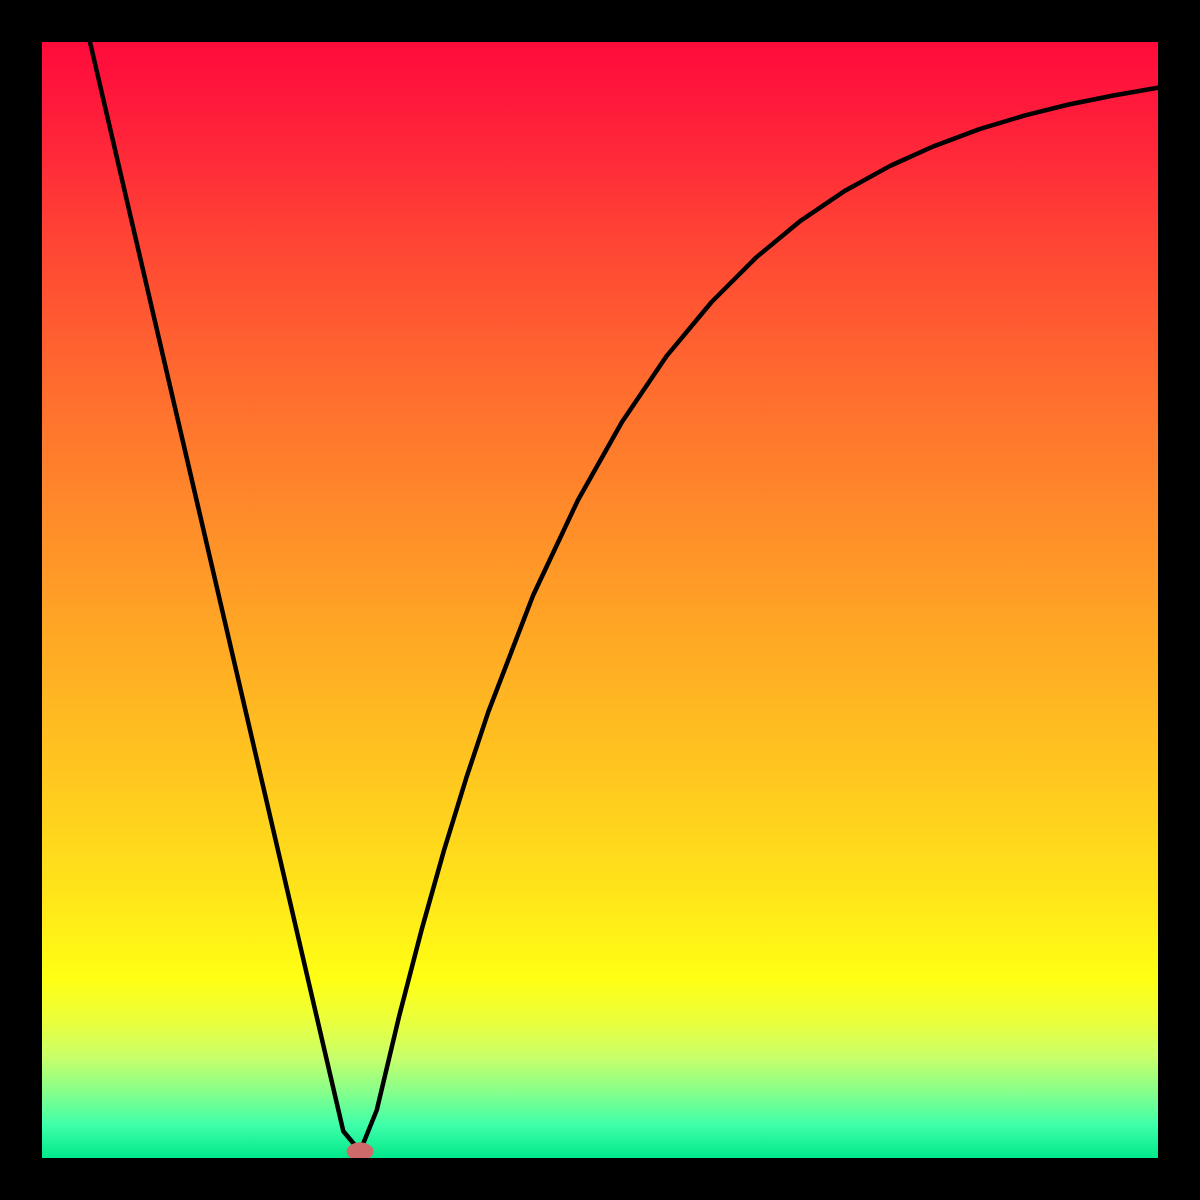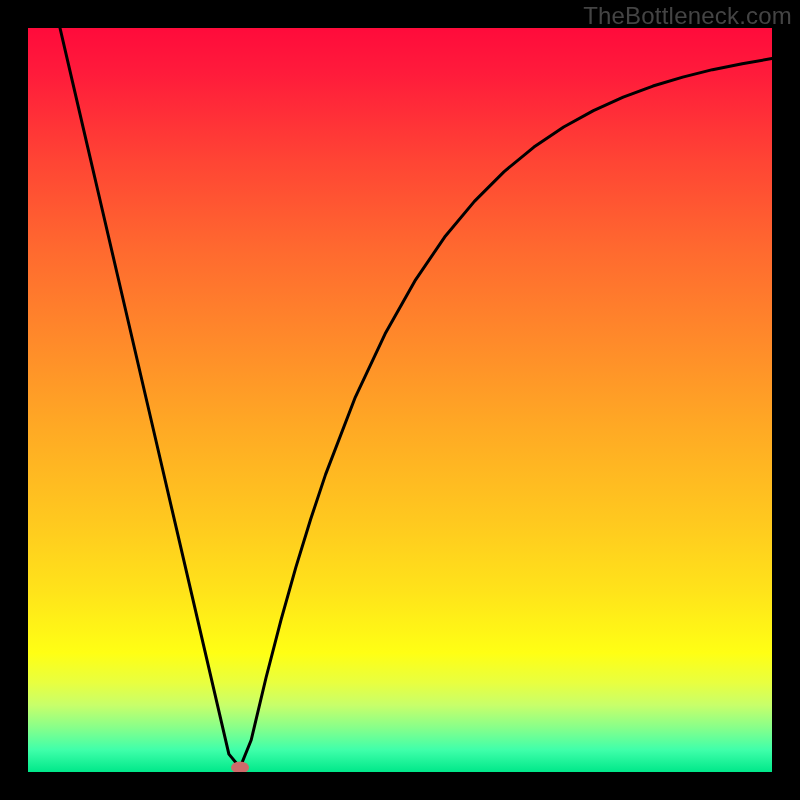--- a/index.html
+++ b/index.html
@@ -64,15 +64,14 @@
 
   <div class="plot">
 
     <svg class="curve" width="744" height="744" viewBox="0 0 744 744">
       <path id="curve-path" fill="none" stroke="#000000" stroke-width="3" stroke-linejoin="round" stroke-linecap="round" d="M31.99 0.00 L44.64 54.31 L59.52 118.30 L74.40 182.28 L89.28 246.26 L104.16 310.25 L119.04 374.23 L133.92 438.22 L148.80 502.20 L163.68 566.18 L178.56 630.17 L193.44 694.15 L200.88 726.14 L212.04 739.54 L223.20 712.01 L238.08 649.51 L252.96 592.22 L267.84 539.40 L282.72 491.04 L297.60 446.40 L327.36 369.02 L357.12 305.78 L386.88 252.96 L416.64 209.06 L446.40 173.35 L476.16 143.59 L505.92 119.04 L535.68 98.95 L565.44 82.58 L595.20 69.19 L624.96 58.03 L654.72 49.10 L684.48 41.66 L714.24 35.71 L744.00 30.50"></path>
       <ellipse id="min-marker" rx="9" ry="6" cx="212.04" cy="739.54" fill="#cf6a6a"></ellipse>
     </svg>
 
   </div>
 
-  <div class="watermark">TheBottleneck.com</div>
 
 </div>
 
 </body></html>

